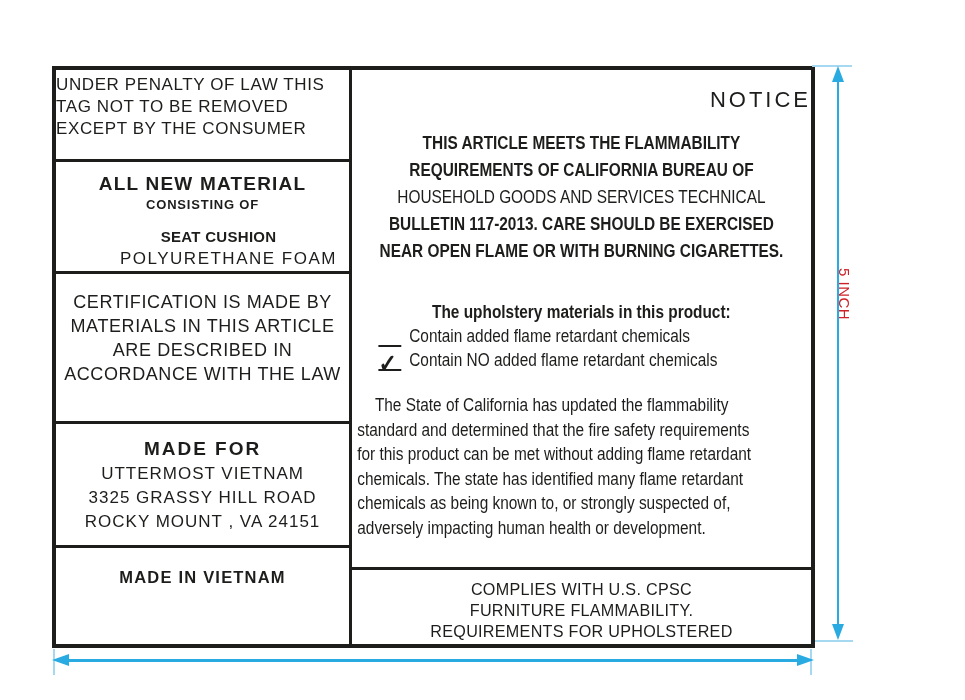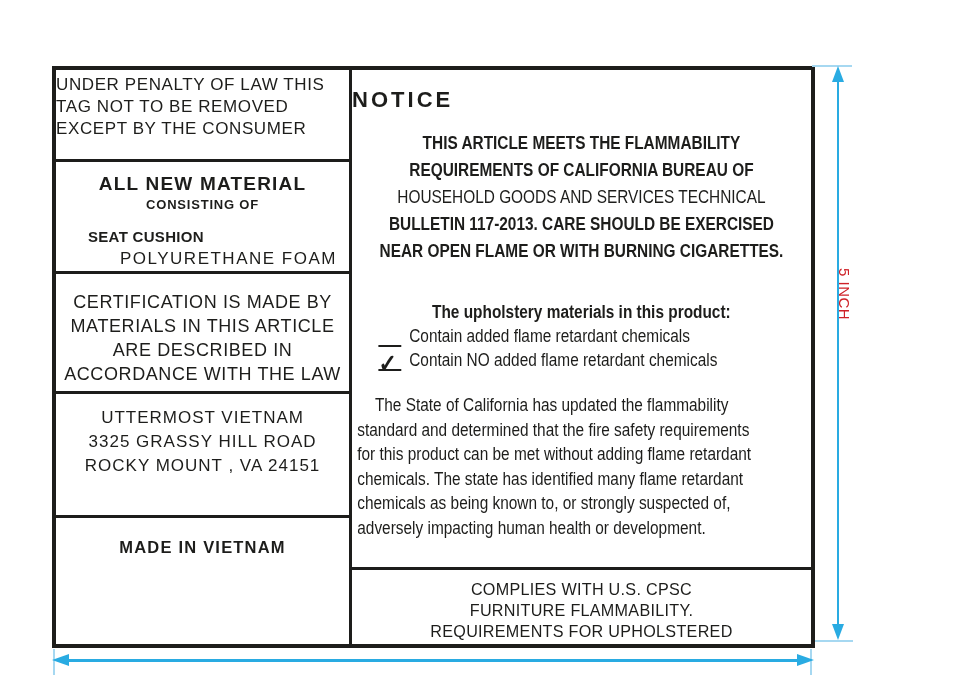--- a/index.html
+++ b/index.html
@@ -14,37 +14,37 @@
   .col-right { flex:1; }
   .row { border-bottom:3px solid #1d1d1b; overflow:hidden; }
   .row.last { border-bottom:none; }
 
   
   .r-penalty  { height:92px;  padding-top:4px; 
                 font-size:17px; line-height:22px; letter-spacing:0.6px; }
   .r-material { height:112px; padding-top:10px; }
   .mat-title  { text-align:center; font-size:19px; font-weight:bold; letter-spacing:1.2px; line-height:24px; }
   .mat-sub    { text-align:center; font-size:13px; font-weight:bold; letter-spacing:0.8px; line-height:17px; }
-  .mat-item   { margin-top:14px; padding-left:32px; font-size:15px; font-weight:bold; line-height:20px; letter-spacing:0.3px; }
+  .mat-item   { margin-top:14px; padding-left:32px; font-size:15px; font-weight:bold; line-height:20px; letter-spacing:0.3px;text-align:center; }
   .mat-comp   { padding-left:64px; font-size:17px; line-height:23px; letter-spacing:1.5px; }
   .r-reg      { height:42px; padding-top:9px; text-align:center;
                 font-size:18px; font-weight:bold; letter-spacing:0.8px; word-spacing:6px; line-height:22px; }
-  .r-cert     { height:120px; padding-top:16px; text-align:center;
+  .r-cert     { height:150px; padding-top:16px; text-align:center;
                 font-size:18px; line-height:24px; letter-spacing:0.6px; }
   .r-madefor  { height:124px; padding-top:12px; text-align:center; }
   .mf-title   { font-size:19px; font-weight:bold; letter-spacing:2px; line-height:26px; }
   .mf-line    { font-size:17px; line-height:24px; letter-spacing:1px; }
   .r-delivery { height:74px; padding-top:10px; text-align:center; }
   .del-row    { display:inline-flex; align-items:baseline; font-size:17px; line-height:24px; }
   .del-value  { font-size:18px; margin-left:14px; padding:0 16px 2px 16px; border-bottom:2px solid #1d1d1b; letter-spacing:1px; }
   .del-origin { margin-top:8px; font-size:16.5px; font-weight:bold; letter-spacing:1.2px; line-height:22px; }
 
   
   .r-notice   { height:500px; padding-top:16px; }
-  .notice-title { text-align:left; font-size:22px; font-weight:bold; letter-spacing:3px; line-height:28px; }
+  .notice-title { text-align:right; font-size:22px; font-weight:normal; letter-spacing:3px; line-height:28px; }
   .notice-para  { margin-top:16px; transform:scaleX(0.88); transform-origin:50% 0; }
   .notice-line  { text-align:center; white-space:nowrap; font-size:17.5px; font-weight:bold; line-height:27px; }
   .notice-line.reg { font-weight:normal; }
   .uph          { margin-top:36px; transform:scaleX(0.88); transform-origin:0 0; width:113.6%; }
   .uph-heading  { text-align:center; font-size:17.5px; font-weight:bold; line-height:22px; }
   .opt          { display:flex; align-items:flex-end; padding-left:30px; height:24px; font-size:17.5px; white-space:nowrap; }
   .opt-text     { line-height:22px; }
   .blank        { width:26px; height:18px; border-bottom:2px solid #1d1d1b; margin-right:9px; position:relative; flex:none; }
   .blank .check { position:absolute; left:0px; bottom:-7px; font-size:25px; font-weight:bold; line-height:25px; }
   .state        { margin-top:22px; transform:scaleX(0.88); transform-origin:0 0; width:113.6%; }
@@ -91,20 +91,21 @@
 
 
       <section class="row r-cert">
         <div>CERTIFICATION IS MADE BY</div>
         <div>MATERIALS IN THIS ARTICLE</div>
         <div>ARE DESCRIBED IN</div>
         <div>ACCORDANCE WITH THE LAW</div>
       </section>
 
       <section class="row r-madefor">
+        <div class="mf-title">MADE FOR</div>
         <div class="mf-line">UTTERMOST VIETNAM</div>
         <div class="mf-line">3325 GRASSY HILL ROAD</div>
         <div class="mf-line">ROCKY MOUNT , VA 24151</div>
       </section>
 
       <section class="row r-delivery last">
         <div class="del-origin">MADE IN VIETNAM</div>
       </section>
 
     </div>

